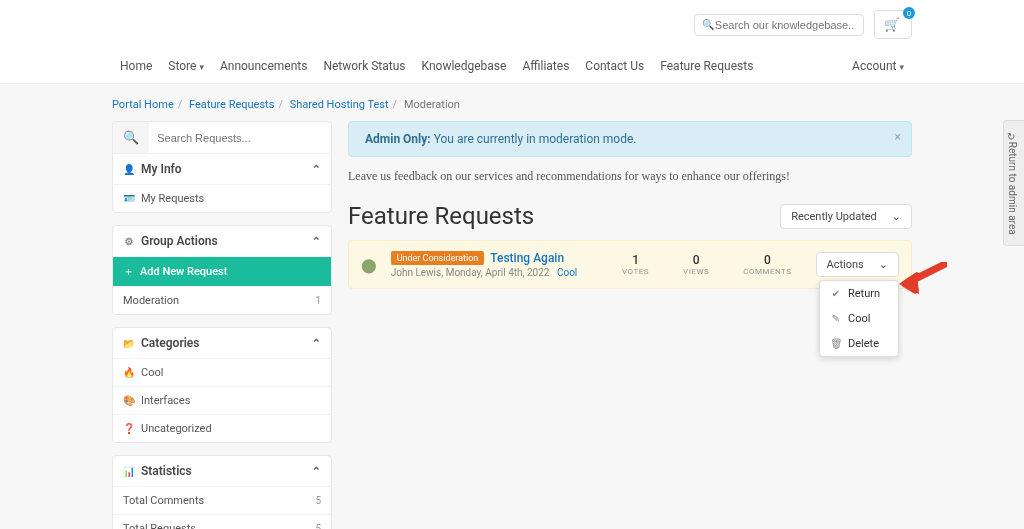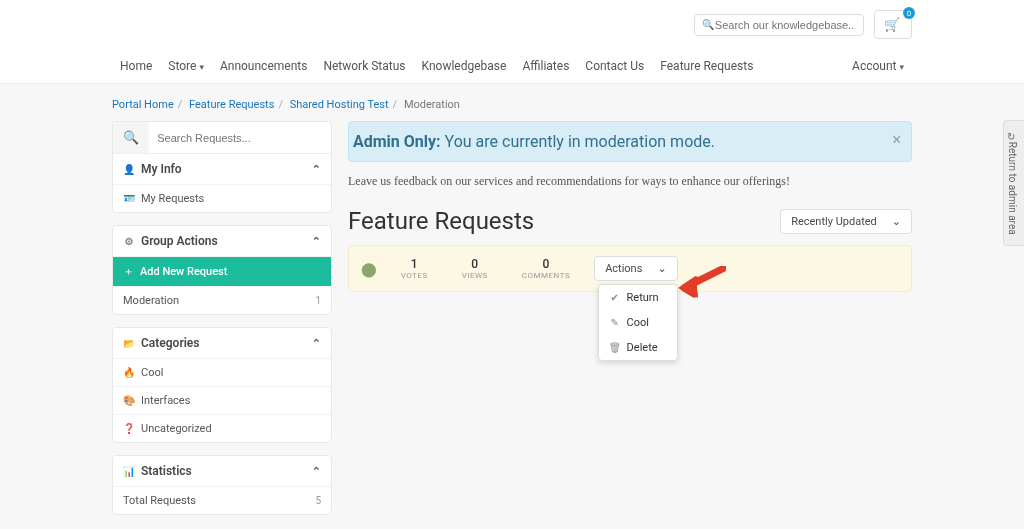--- a/index.html
+++ b/index.html
@@ -36,21 +36,21 @@
 .side-search .icon { padding: 8px 10px; background: #f5f5f5; color: #999; }
 .side-search input { border: none; outline: none; padding: 8px; font-size: 11px; width: 100%; }
 .side-header { display: flex; align-items: center; justify-content: space-between; padding: 8px 10px; font-weight: 600; font-size: 12px; cursor: pointer; }
 .side-header .lhdr { display: flex; align-items: center; gap: 6px; }
 .side-item { display: flex; align-items: center; justify-content: space-between; padding: 7px 10px; font-size: 11px; border-top: 1px solid #f2f2f2; color: #555; cursor: pointer; }
 .side-item .lhdr { display: flex; align-items: center; gap: 6px; }
 .side-item.green { background: #1bbc9b; color: #fff; font-weight: 500; }
 .side-item .count { color: #999; font-size: 10px; }
 .chev::after { content: "⌃"; font-size: 11px; color: #666; }
 
-.alert { background: #d9edf7; border: 1px solid #bce8f1; color: #31708f; border-radius: 4px; padding: 10px 30px 10px 4px; font-size: 16px; position: relative; margin-bottom: 12px; }
+.alert { background: #d9edf7; border: 1px solid #bce8f1; color: #31708f; border-radius: 4px; padding: 10px 30px 10px 16px; font-size: 12px; position: relative; margin-bottom: 12px; }
 .alert .close { position: absolute; right: 10px; top: 8px; color: #8aa; cursor: pointer; }
 .intro { font-size: 12px; color: #555; margin-bottom: 18px; font-family: Liberation Serif, serif; }
 
 .main-head { display: flex; align-items: center; justify-content: space-between; margin-bottom: 10px; }
 .main-head h1 { font-size: 24px; font-weight: 400; color: #333; }
 .dropdown-btn { border: 1px solid #ddd; background: #fff; border-radius: 4px; padding: 5px 10px; font-size: 11px; cursor: pointer; display: inline-flex; align-items: center; gap: 15px; }
 
 .req-card { background: #fcf8e3; border: 1px solid #faebcc; border-radius: 4px; padding: 10px 12px; display: flex; align-items: center; gap: 14px; margin-bottom: 14px; }
 .vote-ico { color: #8aa66b; font-size: 14px; }
 .req-body { flex: 1; }
@@ -189,20 +189,24 @@
 
         <div class="side-card">
           <div class="side-header">
             <span class="lhdr">
                 <span class="ico">📊</span>
                 <span>Statistics</span>
               </span>
             <span class="chev"></span>
           </div>
           <div class="side-item">
+            <span>Total Comments</span>
+            <span class="count">5</span>
+          </div>
+          <div class="side-item">
             <span>Total Requests</span>
             <span class="count">5</span>
           </div>
         </div>
       </div>
 
       <div class="main">
         <div class="alert">
           <strong>Admin Only:</strong>
           <span>You are currently in moderation mode.</span>
@@ -213,20 +217,30 @@
         <div class="main-head">
           <h1>Feature Requests</h1>
           <div class="dropdown-btn">
             <span>Recently Updated</span>
             <span>⌄</span>
           </div>
         </div>
 
         <div class="req-card">
           <span class="vote-ico">⬤</span>
+          <div class="req-body">
+            <div class="req-title-row">
+              <span class="badge-orange">Under Consideration</span>
+              <a class="req-title">Testing Again</a>
+            </div>
+            <div class="req-meta">
+              <span>John Lewis, Monday, April 4th, 2022</span>
+              &nbsp;&nbsp;<a>Cool</a>
+            </div>
+          </div>
           <div class="stat">
             <div class="num">1</div>
             <div class="lbl">VOTES</div>
           </div>
           <div class="stat">
             <div class="num">0</div>
             <div class="lbl">VIEWS</div>
           </div>
           <div class="stat">
             <div class="num">0</div>

